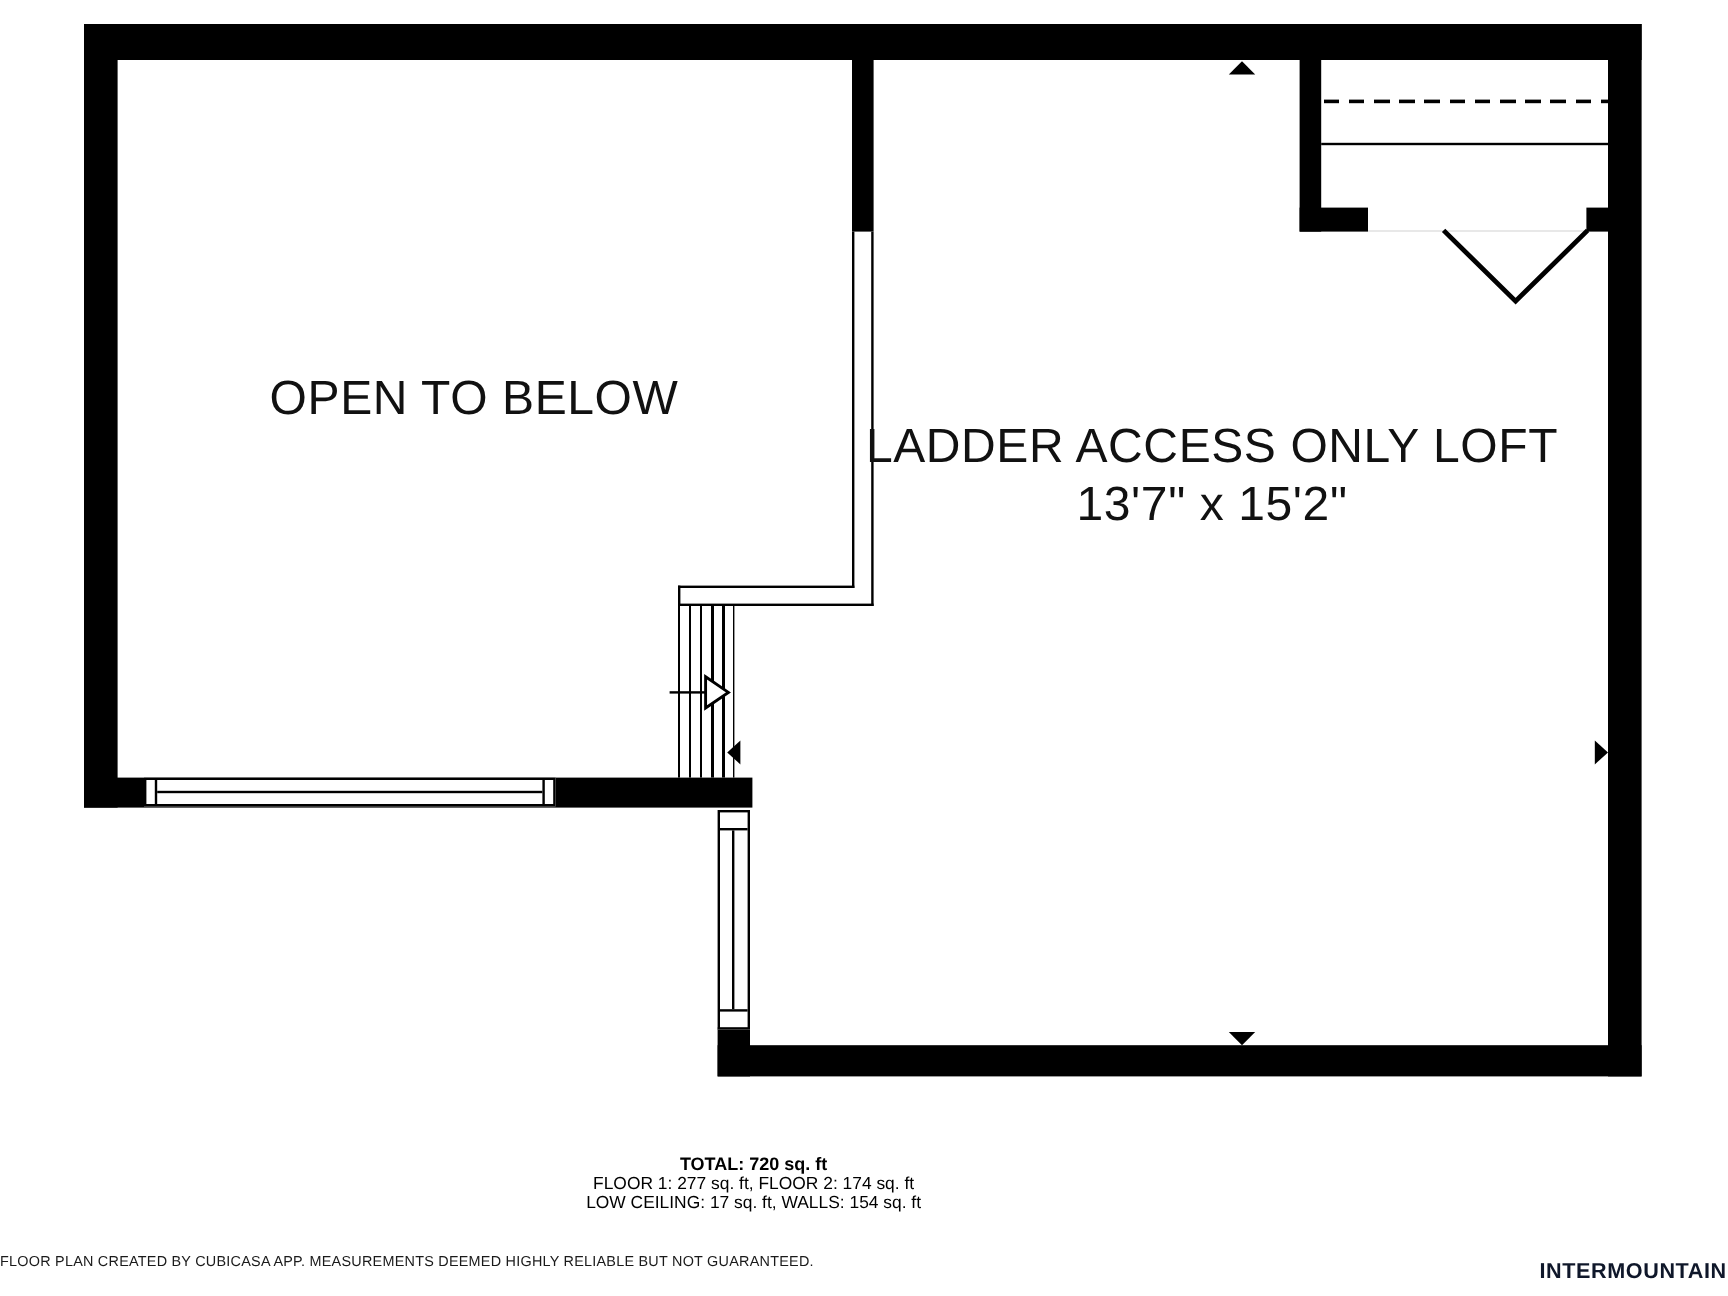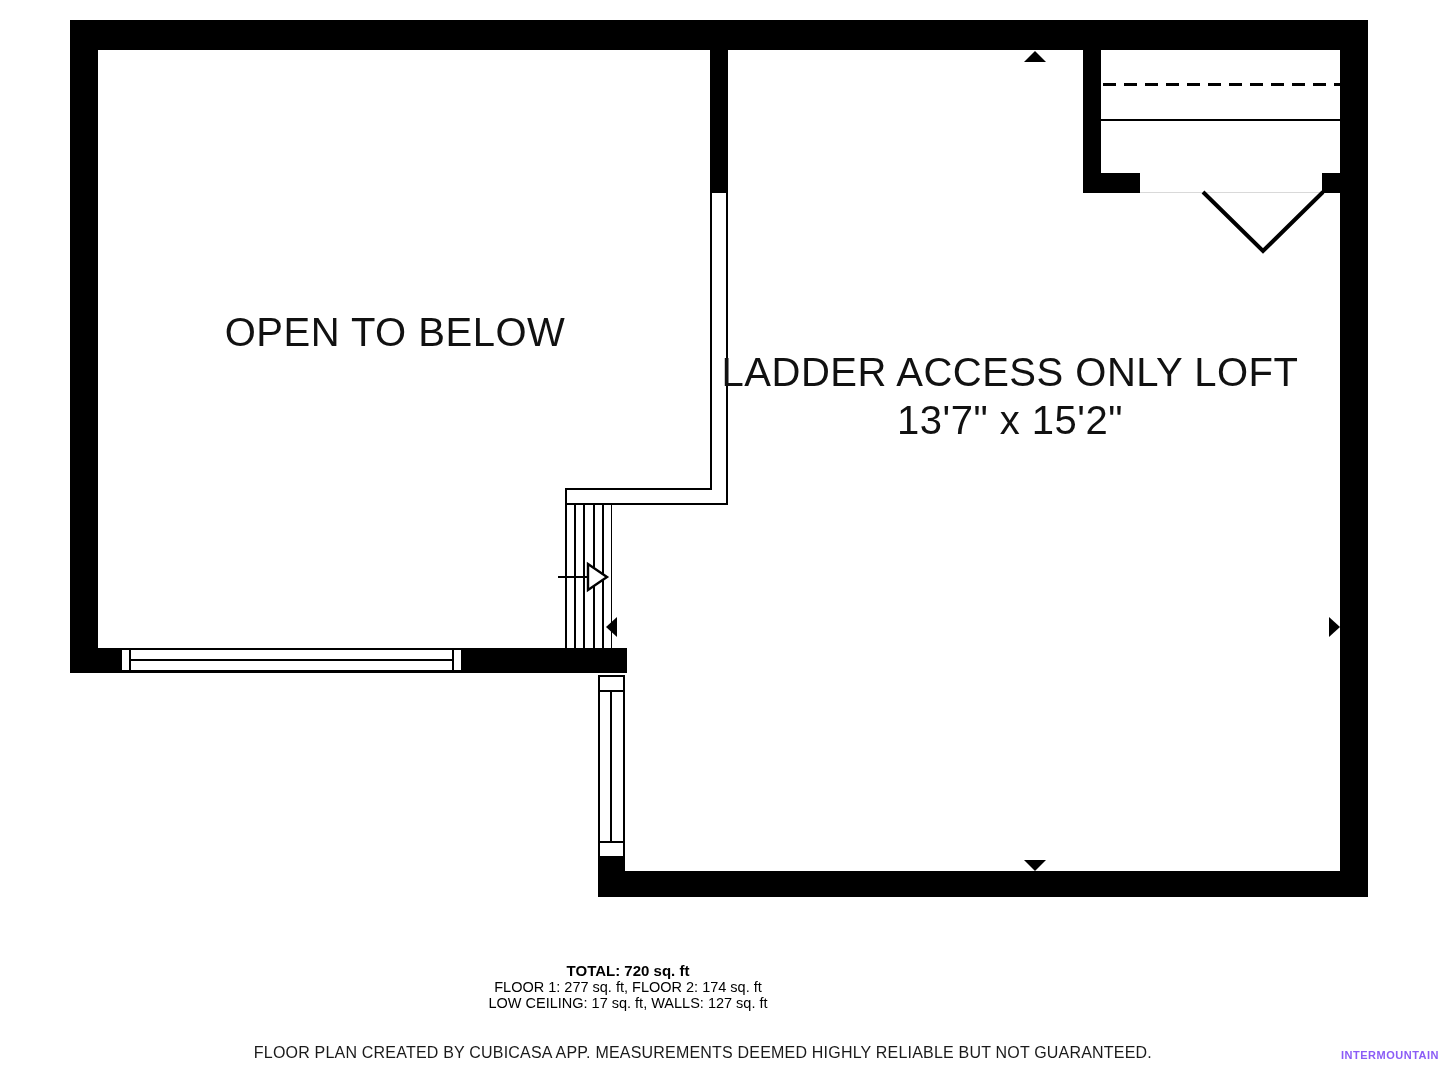--- a/index.html
+++ b/index.html
@@ -19,26 +19,26 @@
     position:absolute;left:565px;top:505px;width:47px;height:143px;
     background:repeating-linear-gradient(90deg,#000 0 2px,transparent 2px 9.2px);
   }
   .tri{position:absolute;width:0;height:0;}
   .footer{
     position:absolute;left:0;top:963px;width:1256px;text-align:center;
     font-size:14.5px;line-height:16px;color:#000;white-space:nowrap;
   }
   .footer .bold{font-weight:bold;font-size:15px;}
   .disclaimer{
-    position:absolute;left:0;top:1044px;width:1152px;text-align:right;
-    font-size:16px;color:#1a1a1a;letter-spacing:0.2px;white-space:nowrap;
+    position:absolute;left:0;top:1044px;width:1152px;text-align:left;
+    font-size:12px;color:#1a1a1a;letter-spacing:0.2px;white-space:nowrap;
   }
   .watermark{
-    position:absolute;right:1px;top:1049px;font-size:11px;font-weight:600;
-    color:#8b5cf6;letter-spacing:0.5px;
+    position:absolute;right:1px;top:1049px;font-size:18px;font-weight:600;
+    color:#0f172a;letter-spacing:0.5px;
   }
   svg{position:absolute;overflow:visible;}
 </style>
 </head>
 <body>
 
 <div id="canvas">
 
   <div class="w" style="left:70px;top:20px;width:1298px;height:30px;"></div>
   <div class="w" style="left:70px;top:20px;width:28px;height:653px;"></div>
@@ -94,20 +94,20 @@
   <div class="room-label" style="left:95px;top:308px;width:600px;">OPEN TO BELOW</div>
 
   <div class="room-label" style="left:710px;top:348px;width:600px;">
     <div>LADDER ACCESS ONLY LOFT</div>
     <div>13'7" x 15'2"</div>
   </div>
 
   <div class="footer">
     <div class="bold">TOTAL: 720 sq. ft</div>
     <div>FLOOR 1: 277 sq. ft, FLOOR 2: 174 sq. ft</div>
-    <div>LOW CEILING: 17 sq. ft, WALLS: 127 sq. ft</div>
+    <div>LOW CEILING: 17 sq. ft, WALLS: 154 sq. ft</div>
   </div>
 
   <div class="disclaimer">FLOOR PLAN CREATED BY CUBICASA APP. MEASUREMENTS DEEMED HIGHLY RELIABLE BUT NOT GUARANTEED.</div>
 
   <div class="watermark">INTERMOUNTAIN</div>
 
 </div>
 
 </body></html>

